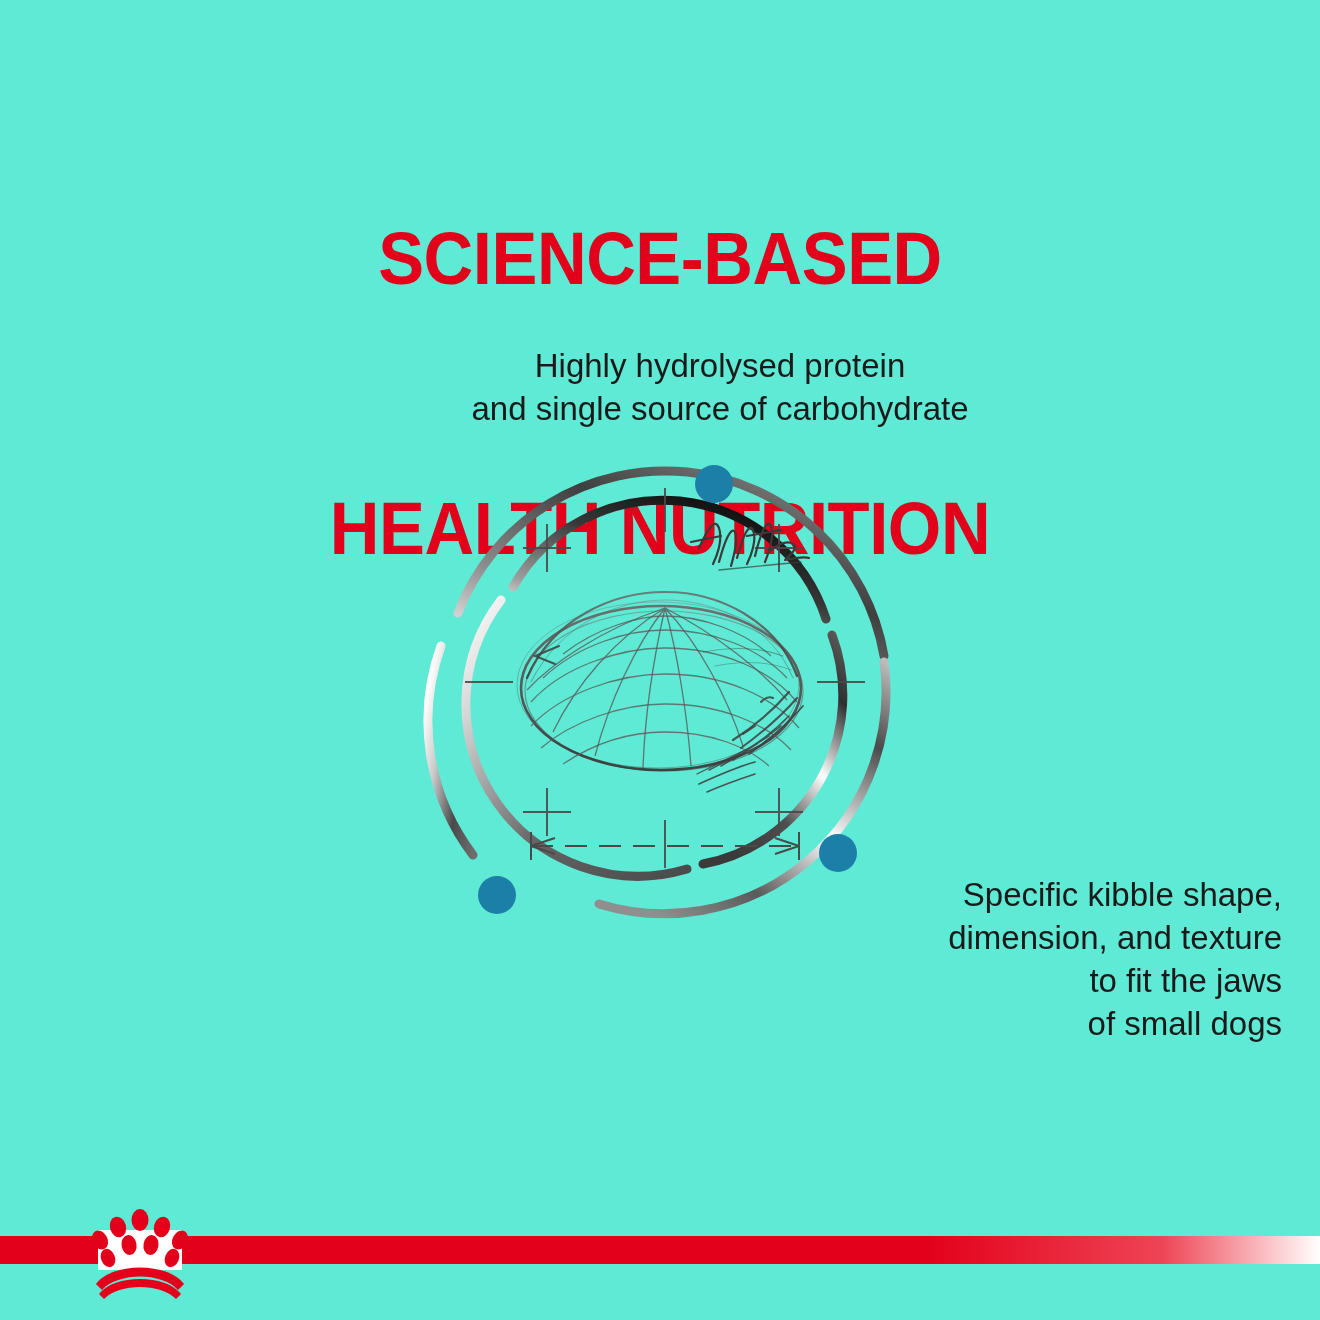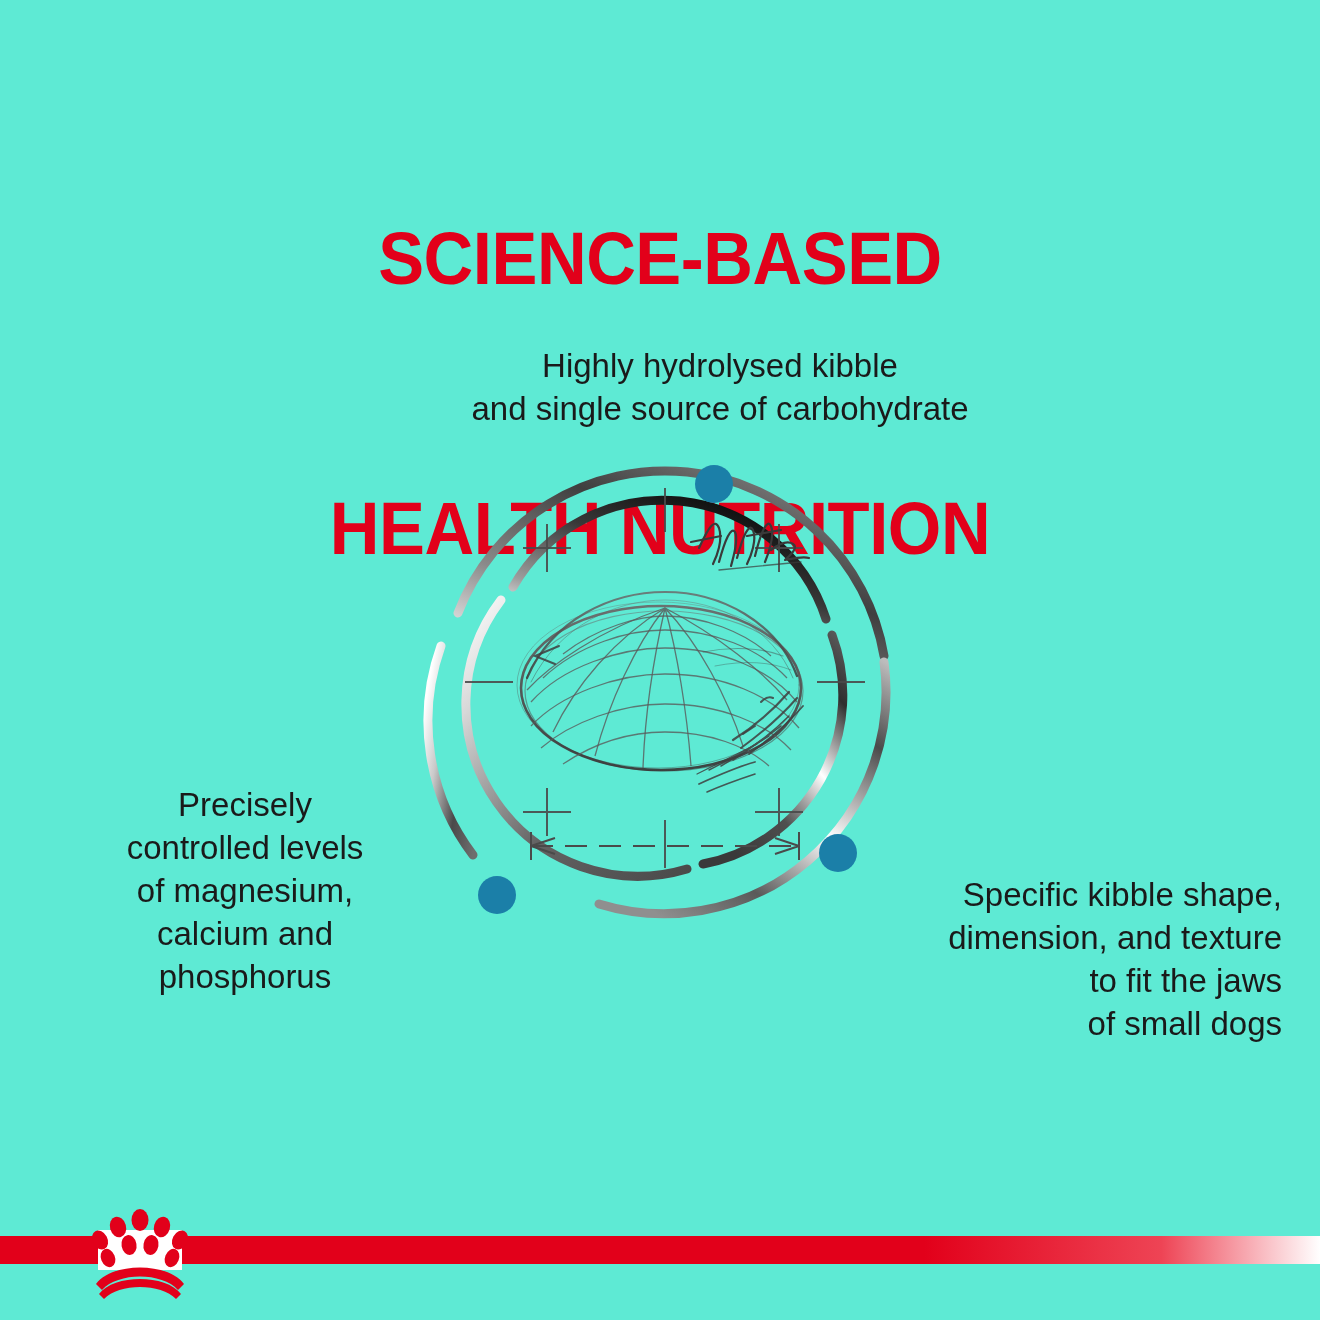--- a/index.html
+++ b/index.html
@@ -90,28 +90,23 @@
 </head>
 <body>
 
 <div class="page">
 
   <div class="headline">
     <span class="hl-line">SCIENCE-BASED</span>
     <span class="hl-line">HEALTH NUTRITION</span>
   </div>
 
-  <div class="callout callout-top">Highly hydrolysed kibble
+  <div class="callout callout-top">Highly hydrolysed protein
 and single source of carbohydrate</div>
 
-  <div class="callout callout-left">Precisely
-controlled levels
-of magnesium,
-calcium and
-phosphorus</div>
 
   <div class="callout callout-right">Specific kibble shape,
 dimension, and texture
 to fit the jaws
 of small dogs</div>
 
   <div class="diagram">
     <svg width="520" height="520" viewBox="0 0 520 520" xmlns="http://www.w3.org/2000/svg">
       <defs>
 

